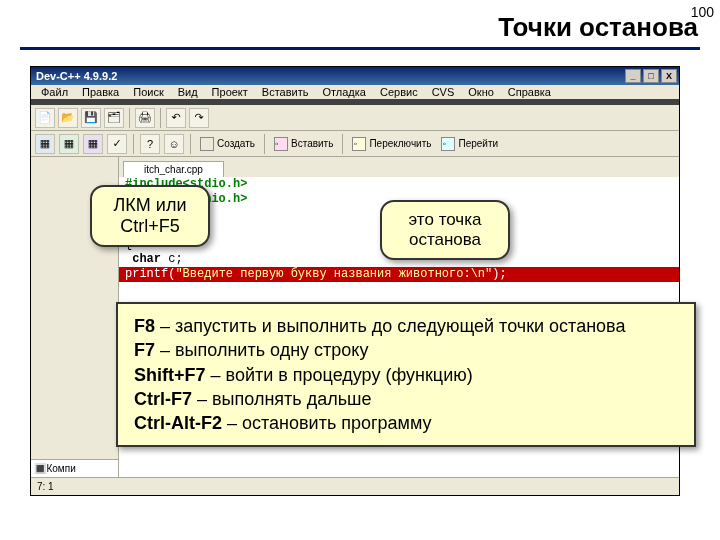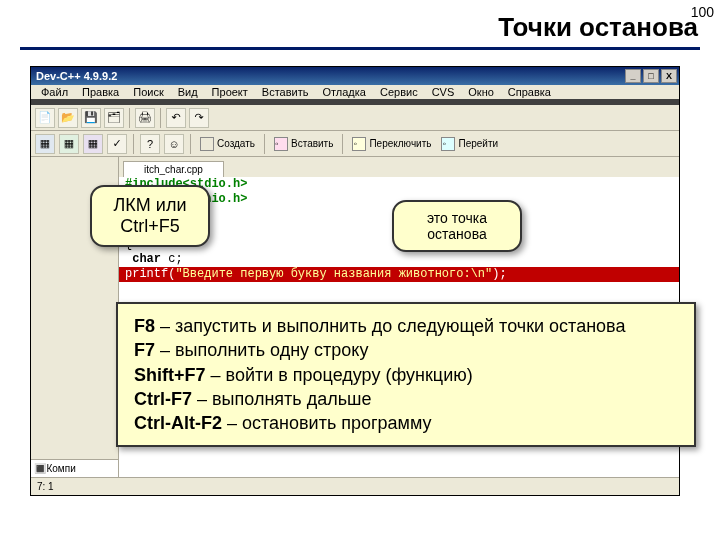--- a/index.html
+++ b/index.html
@@ -26,21 +26,21 @@
   .filetab { background: #fff; border: 1px solid #aca899; border-bottom: none; padding: 2px 20px; font-size: 10px; }
   .editor { flex: 1; background: #fff; position: relative; }
   .code { position: absolute; top: 20px; left: 0; right: 0; font-family: "Courier New", monospace; font-size: 12px; line-height: 15px; }
   .code-line { padding-left: 6px; white-space: pre; }
   .kw-green { color: #008000; font-weight: bold; }
   .kw-black { color: #000; font-weight: bold; }
   .hl-red { background: #c00000; color: #fff; display: block; padding-left: 6px; }
   .str-in-red { color: #ffff99; }
   .statusbar { position: absolute; bottom: 0; left: 0; right: 0; height: 18px; background: #ece9d8; border-top: 1px solid #aca899; font-size: 10px; display: flex; align-items: center; padding-left: 6px; }
   .callout { position: absolute; background: #ffffcc; border: 2px solid #333; border-radius: 14px; box-shadow: 3px 3px 6px rgba(0,0,0,0.4); padding: 8px 14px; font-family: Arial; font-size: 18px; text-align: center; z-index: 10; }
-  .callout.small { font-size: 14px; margin-left: 12px; }
+  .callout.small { font-size: 17px; }
   .bigbox { position: absolute; left: 116px; top: 302px; width: 580px; background: #ffffcc; border: 2px solid #333; border-radius: 0; box-shadow: 3px 3px 6px rgba(0,0,0,0.4); padding: 10px 16px; font-family: Arial; font-size: 18px; line-height: 1.35; z-index: 20; }
   .bigbox b { font-weight: bold; }
 </style>
 </head>
 <body>
 
 <div class="page-number">100</div>
 <div class="slide-title">Точки останова</div>
 <div class="title-underline"></div>
 

